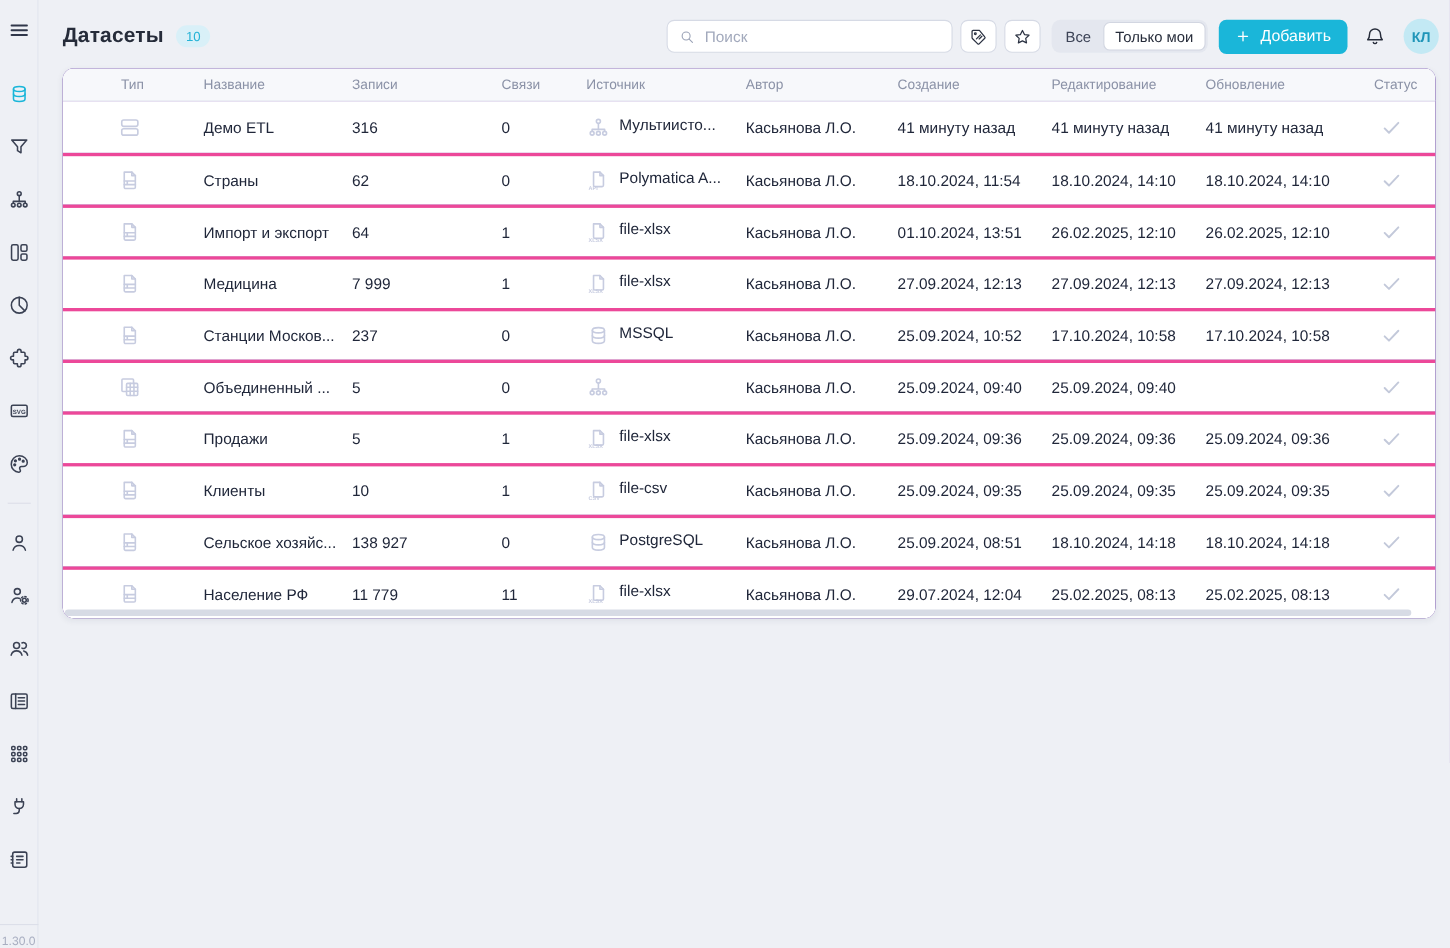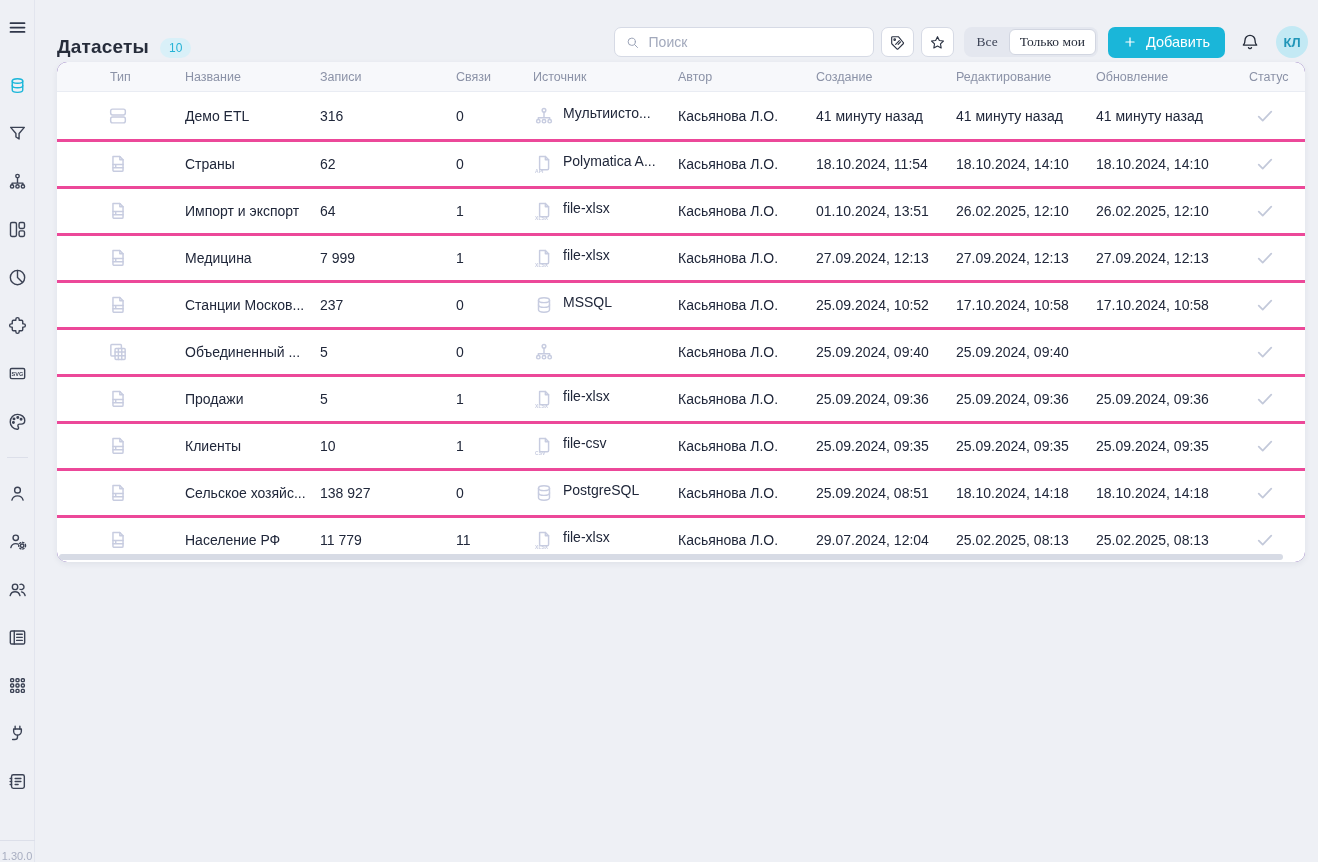--- a/index.html
+++ b/index.html
@@ -16,32 +16,32 @@
   .burger{color:#30374a;margin-bottom:0}
   .nav-group{display:flex;flex-direction:column;gap:27px;}
   .nav-top{margin-top:37px}
   .sb-divider{width:21px;height:1px;background:#dcdfe9;margin:25px 0;}
   .sb-spacer{flex:1}
   .sb-divider-b{width:35px;height:1px;background:#dcdfe9;margin:0 0 9px;}
   .version{font-size:11px;color:#a8aec1;}
 
   
   main{flex:1;display:flex;flex-direction:column;min-width:0}
-  .topbar{height:58px;display:flex;align-items:flex-end;padding:8px 10px 0 22px;}
+  .topbar{height:58px;display:flex;align-items:center;padding:8px 10px 0 22px;}
   .topbar h1{font-size:19px;font-weight:700;color:#262c3a;margin:0;letter-spacing:.2px}
   .badge{margin-left:11px;background:#d9f0f8;color:#26b3d6;font-size:12px;padding:3px 9px;border-radius:11px;}
   .tb-right{margin-left:auto;display:flex;align-items:center;gap:7px;}
   .search{display:flex;align-items:center;gap:7px;width:260px;height:30px;background:#fff;border:1px solid #d6dae5;border-radius:7px;padding:0 10px;color:#9ba3b7;}
   .search svg{width:15px;height:15px;flex:0 0 15px}
   .search input{border:0;outline:0;flex:1;min-width:0;font-size:14px;color:#2a3040;background:transparent;font-family:inherit}
   .search input::placeholder{color:#a2a9bc}
   .iconbtn{width:33px;height:30px;background:#fff;border:1px solid #d6dae5;border-radius:7px;color:#2b3242;display:flex;align-items:center;justify-content:center;cursor:pointer;padding:0}
   .iconbtn svg{width:17px;height:17px}
   .segmented{display:flex;align-items:center;background:#e4e7ef;border-radius:8px;padding:2px;height:30px;margin-left:3px;}
-  .seg{border:0;background:transparent;font-size:13.5px;color:#3d4457;padding:0 11px;height:26px;border-radius:6px;cursor:pointer;font-family:Liberation Serif, serif}
+  .seg{border:0;background:transparent;font-size:13.5px;color:#3d4457;padding:0 11px;height:26px;border-radius:6px;cursor:pointer;font-family:Liberation Sans, sans-serif}
   .seg.active{background:#fff;border:1px solid #d2d6e1;color:#262c3a;padding:0 10px}
   .addbtn{display:flex;align-items:center;gap:9px;background:var(--accent);color:#fff;border:0;border-radius:7px;height:31px;padding:0 15px;font-size:14.5px;cursor:pointer;margin-left:3px;font-family:inherit}
   .addbtn svg{width:14px;height:14px}
   .bellbtn{background:none;border:0;color:#262c3a;margin-left:8px;cursor:pointer;padding:0;line-height:0}
   .bellbtn svg{width:20px;height:20px}
   .avatar{width:32px;height:32px;border-radius:50%;background:#c3e9f4;color:#1f95b8;font-size:13px;font-weight:700;display:flex;align-items:center;justify-content:center;margin-left:9px;cursor:pointer;}
 
   
   .card{position:relative;margin:4px 13px 0 22px;width:1248px;background:#4c1d95;border-radius:10px;box-shadow:0 2px 6px rgba(35,45,75,.07);overflow:hidden;}
   .grid{display:grid;grid-template-columns:128px 135px 136px 77px 145px 138px 140px 140px 153px 1fr;align-items:center;}

